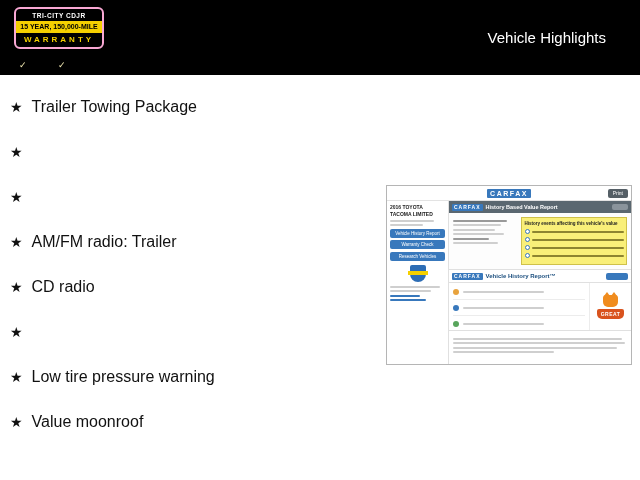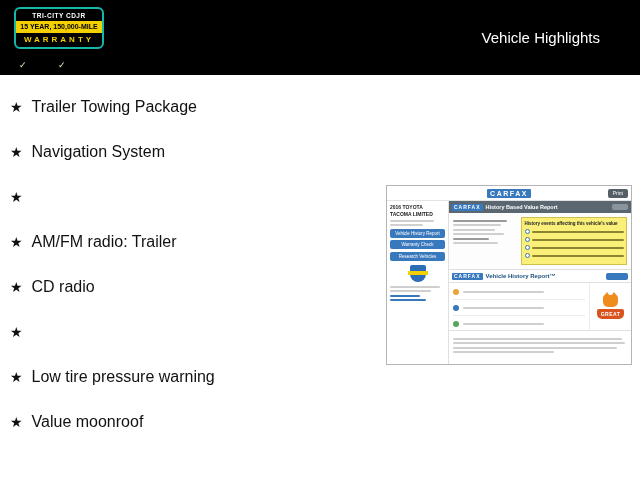--- a/index.html
+++ b/index.html
@@ -11,25 +11,25 @@
     position: relative;
     overflow: hidden;
   }
 
   
   .topbar {
     height: 75px; background: #000;
     display: flex; align-items: center; justify-content: flex-end;
     padding-right: 26px; position: relative;
   }
-  .page-title { color: #fff; font-size: 15px; font-weight: 400; margin: 14px; }
+  .page-title { color: #fff; font-size: 15px; font-weight: 400; margin: 8px; }
 
   .badge {
     position: absolute; left: 14px; top: 7px; width: 90px;
-    background: #000; border: 2px solid #14b8a6; border-radius: 6px;
+    background: #000; border: 2px solid #f9a8d4; border-radius: 6px;
     overflow: hidden; text-align: center;
   }
   .badge-dealer { color: #fff; font-size: 6.5px; font-weight: 700; letter-spacing: .5px; padding: 2.5px 0 2px; }
   .badge-band { background: #f5d000; color: #000; font-size: 7px; font-weight: 700; padding: 2.5px 1px; }
   .badge-warranty { color: #f5d000; font-size: 8px; font-weight: 700; letter-spacing: 3px; padding: 2.5px 0 3px; }
   .badge-checks { position: absolute; left: 19px; top: 60px; color: #f5ecb4; font-size: 9px; }
   .badge-checks span { display: inline-block; }
   .badge-checks span + span { margin-left: 29px; }
 
   
@@ -129,21 +129,20 @@
 
   <ul class="features">
 
       <li class="feature">
         <span class="star">★</span>
         <span class="feature-text">Trailer Towing Package</span>
       </li>
 
       <li class="feature">
         <span class="star">★</span>
-        <span class="feature-text">Navigation System</span>
       </li>
 
       <li class="feature">
         <span class="star">★</span>
       </li>
 
       <li class="feature">
         <span class="star">★</span>
         <span class="feature-text">AM/FM radio: Trailer</span>
       </li>

